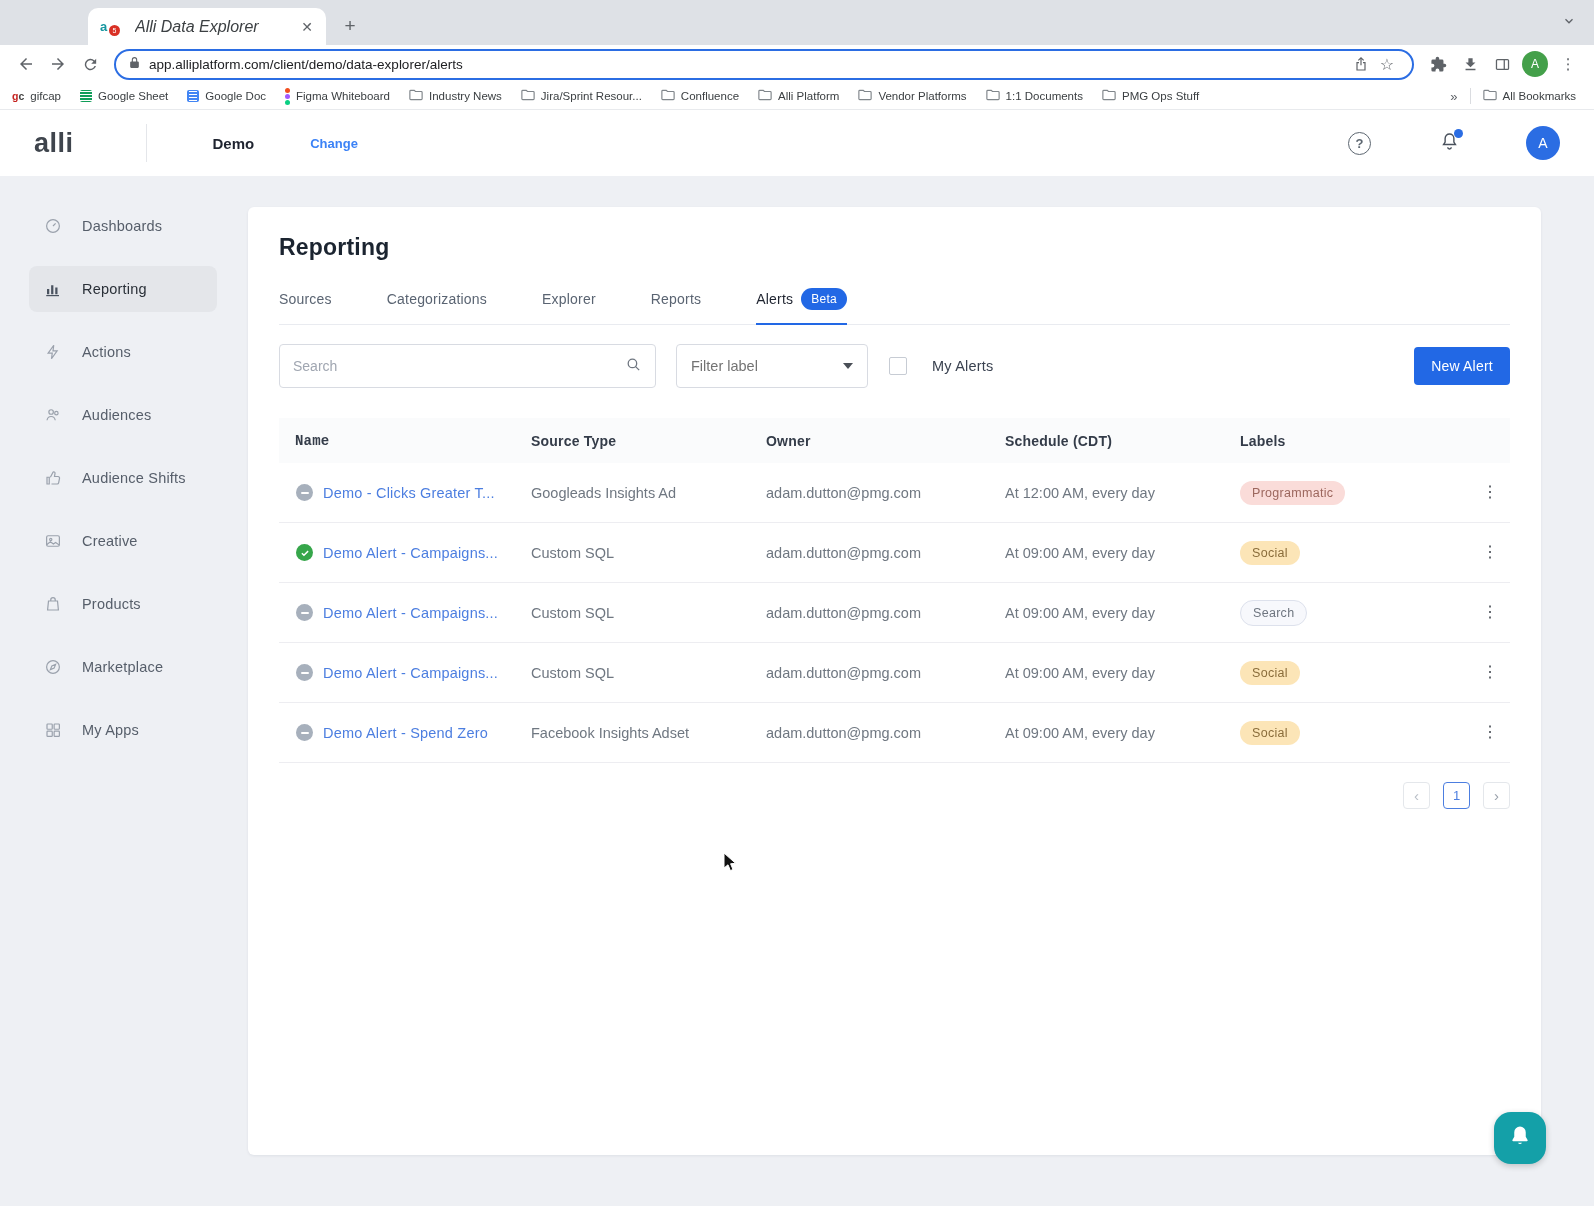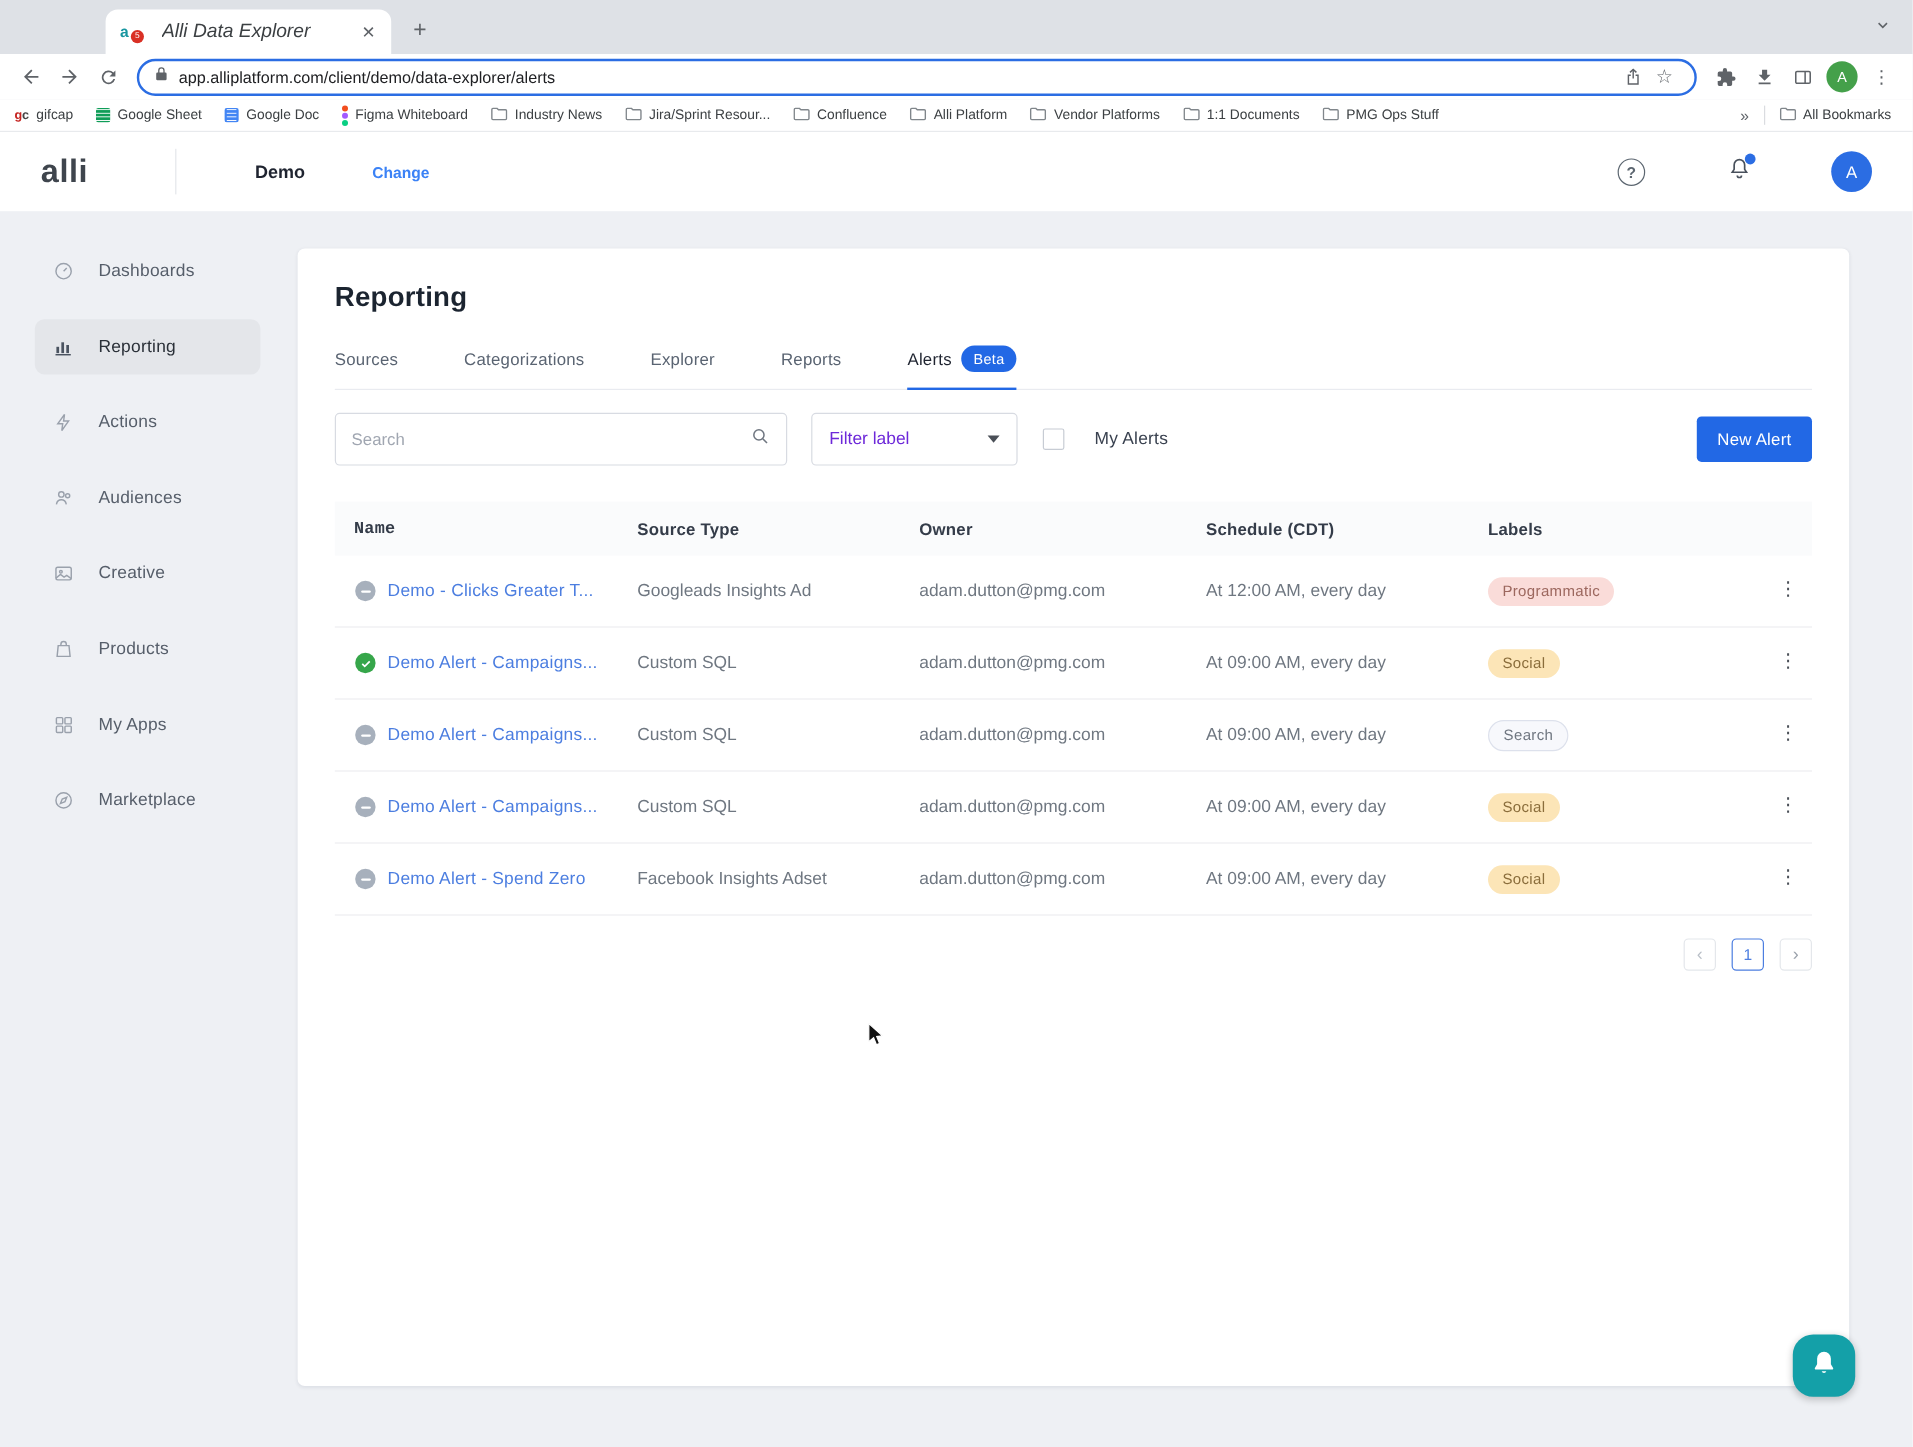--- a/index.html
+++ b/index.html
@@ -76,22 +76,22 @@
   .tabs { display:flex; gap:55px; margin-top:27px; border-bottom:1px solid #e9ebf0; }
   .tab-item { font-size:14px; color:#5a6472; padding-bottom:14px; display:flex; align-items:center; cursor:pointer; letter-spacing:0.2px; }
   .tab-item.active { color:#1f2430; border-bottom:2px solid #2268e5; margin-bottom:-1px; padding-bottom:13px; }
   .beta-pill { background:#2268e5; color:#fff; font-size:12px; padding:4px 10px; border-radius:12px; margin-left:8px; letter-spacing:0.3px; }
 
   .controls { display:flex; align-items:center; margin-top:19px; }
   .search-box { width:377px; height:44px; border:1px solid #d8dbe2; border-radius:4px; display:flex; align-items:center; padding:0 13px; }
   .search-box input { border:none; outline:none; flex:1; font-size:14px; color:#3a4250; font-family:inherit; }
   .search-box input::placeholder { color:#a0a6b1; }
   .search-box .ic { color:#6f7680; }
-  .filter-select { width:172px; height:44px; border:1px solid #d8dbe2; border-radius:4px; display:flex; align-items:center;
-            justify-content:space-between; padding:0 14px; margin-left:20px; font-size:14.5px; color:#6d28d9; cursor:pointer; }
+  .filter-select { width:192px; height:44px; border:1px solid #d8dbe2; border-radius:4px; display:flex; align-items:center;
+            justify-content:space-between; padding:0 14px; margin-left:20px; font-size:14.5px; color:#737373; cursor:pointer; }
   .caret { width:0; height:0; border-left:5px solid transparent; border-right:5px solid transparent; border-top:6px solid #4a4f57; }
   .checkbox-group { display:flex; align-items:center; margin-left:21px; cursor:pointer;gap:15px; }
   .checkbox { width:18px; height:18px; border:1.5px solid #c7ccd4; border-radius:2px; background:#fff; }
   .checkbox-label { margin-left:10px; font-size:14.5px; font-weight:500; color:#3a4250; letter-spacing:0.2px; }
   .ctl-spacer { flex:1; }
   .new-alert-btn { width:96px; height:38px; background:#2268e5; border:none; border-radius:4px; color:#fff;
             font-size:14px; font-family:inherit; letter-spacing:0.2px; cursor:pointer; }
 
   .alerts-table { margin-top:30px; }
   .thead, .trow { display:grid; grid-template-columns:252px 235px 239px 235px 1fr 40px; align-items:center; }
@@ -322,55 +322,63 @@
             <circle cx="9.5" cy="8" r="3"></circle>
             <path d="M4 19c.6-3.2 2.7-5 5.5-5s4.9 1.8 5.5 5"></path>
             <circle cx="16.5" cy="9.5" r="2.3"></circle>
           </svg>
         </span>
       <span>Audiences</span>
     </div>
     <div class="side-item">
       <span class="ic">
           <svg width="18" height="18" viewBox="0 0 24 24" fill="none" stroke="currentColor" stroke-width="1.6">
+            <path d="M7 11v9H4v-9h3zm3 9h7.5a2 2 0 0 0 2-1.6l1.2-6A2 2 0 0 0 18.7 10H14l.7-4.2A1.6 1.6 0 0 0 11.8 4.6L8.5 11"></path>
+          </svg>
+        </span>
+      <span>Audience Shifts</span>
+    </div>
+    <div class="side-item">
+      <span class="ic">
+          <svg width="18" height="18" viewBox="0 0 24 24" fill="none" stroke="currentColor" stroke-width="1.6">
             <rect x="3.5" y="5" width="17" height="14" rx="2"></rect>
             <circle cx="9" cy="10" r="1.5"></circle>
             <path d="M3.5 17l5-4 4 3 3-2 5 3.5"></path>
           </svg>
         </span>
       <span>Creative</span>
     </div>
     <div class="side-item">
       <span class="ic">
           <svg width="18" height="18" viewBox="0 0 24 24" fill="none" stroke="currentColor" stroke-width="1.6">
             <path d="M6 8h12l1.2 12H4.8L6 8z"></path>
             <path d="M9 8V6.5a3 3 0 0 1 6 0V8"></path>
           </svg>
         </span>
       <span>Products</span>
+    </div>
+    <div class="side-item">
+      <span class="ic">
+          <svg width="18" height="18" viewBox="0 0 24 24" fill="none" stroke="currentColor" stroke-width="1.6">
+            <circle cx="12" cy="12" r="8.5"></circle>
+            <path d="M15.5 8.5 13.5 13.5 8.5 15.5 10.5 10.5z"></path>
+          </svg>
+        </span>
+      <span>Marketplace</span>
     </div>
     <div class="side-item">
       <span class="ic">
           <svg width="18" height="18" viewBox="0 0 24 24" fill="none" stroke="currentColor" stroke-width="1.6">
             <rect x="4" y="4" width="7" height="7" rx="1"></rect>
             <rect x="13.5" y="4" width="7" height="7" rx="1"></rect>
             <rect x="4" y="13.5" width="7" height="7" rx="1"></rect>
             <rect x="13.5" y="13.5" width="7" height="7" rx="1"></rect>
           </svg>
         </span>
       <span>My Apps</span>
-    </div>
-    <div class="side-item">
-      <span class="ic">
-          <svg width="18" height="18" viewBox="0 0 24 24" fill="none" stroke="currentColor" stroke-width="1.6">
-            <circle cx="12" cy="12" r="8.5"></circle>
-            <path d="M15.5 8.5 13.5 13.5 8.5 15.5 10.5 10.5z"></path>
-          </svg>
-        </span>
-      <span>Marketplace</span>
     </div>
   </div>
 
   <div class="card">
     <h1 class="page-title">Reporting</h1>
 
     <div class="tabs">
       <div class="tab-item">Sources</div>
       <div class="tab-item">Categorizations</div>
       <div class="tab-item">Explorer</div>

